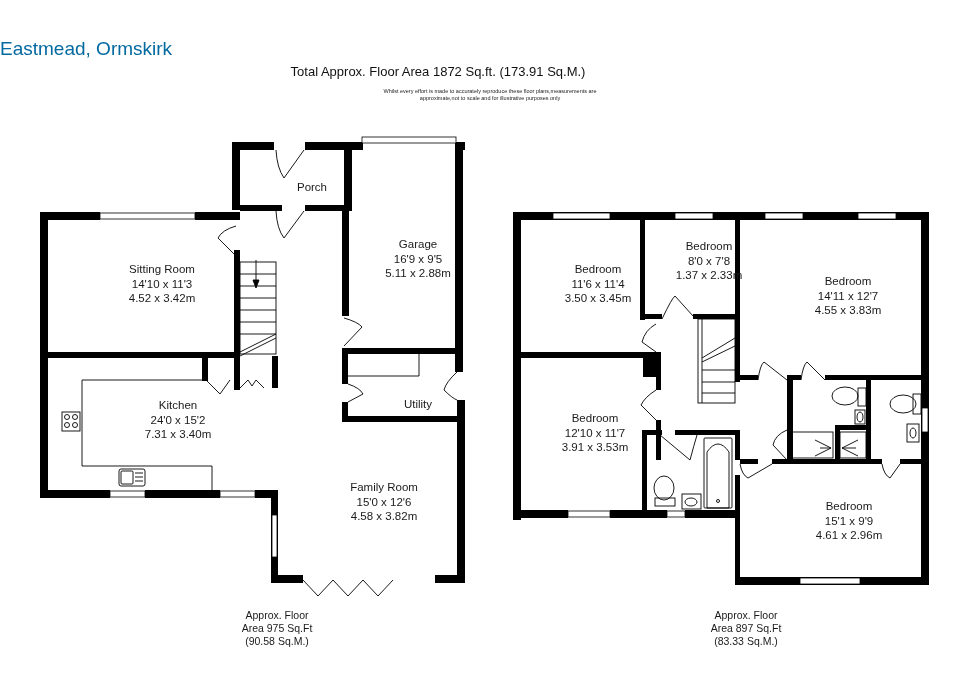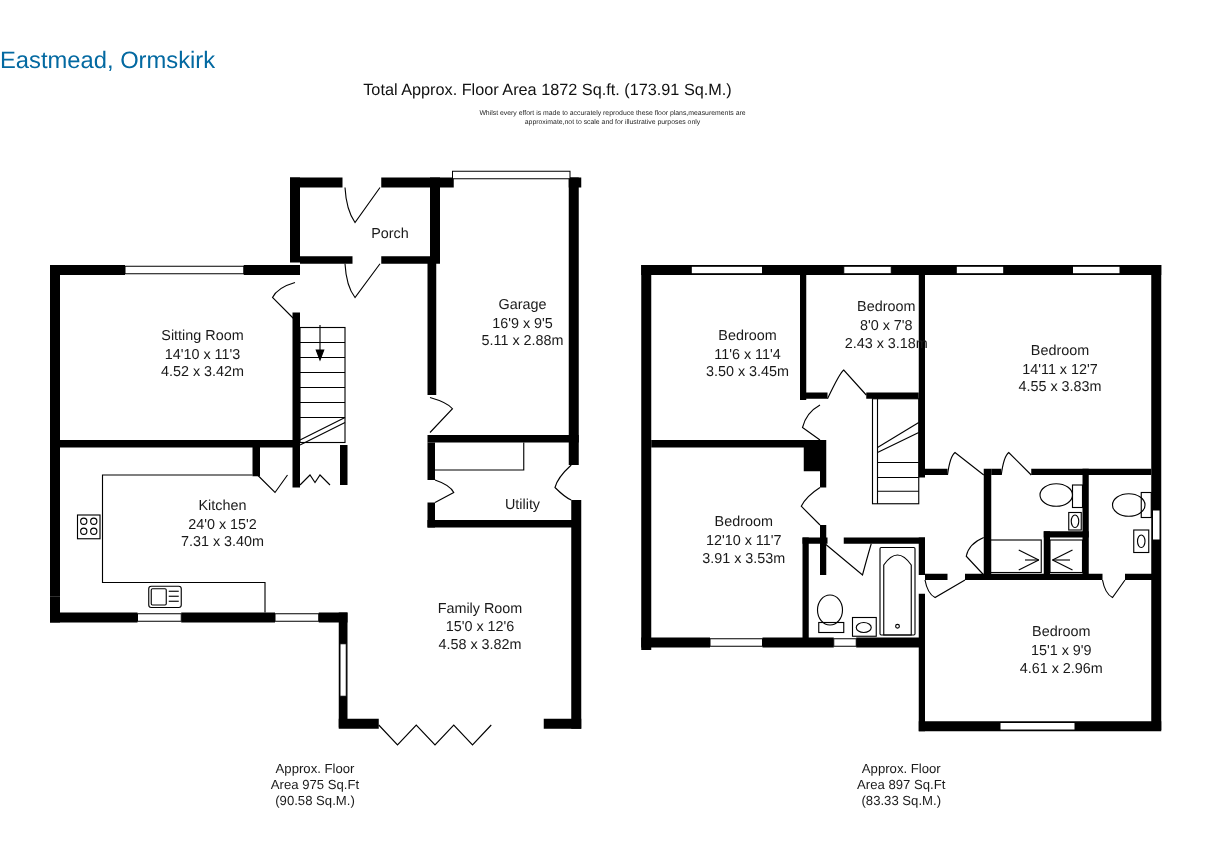--- a/index.html
+++ b/index.html
@@ -4,21 +4,21 @@
 <style>
   html, body { margin:0; padding:0; background:#ffffff; }
   body { width:980px; height:692px; position:relative; overflow:hidden; font-family:"Liberation Sans", sans-serif; color:#1a1a1a; }
   .title { position:absolute; top:38px; left:0; width:818px; text-align:left; font-size:19px; color:#0369a1; }
   .subtitle { position:absolute; top:64px; left:0; width:876px; text-align:center; font-size:13px; color:#111; }
   .disclaimer { position:absolute; top:88px; left:0; width:980px; text-align:center; font-size:5.5px; line-height:7px; color:#222; }
   .disclaimer span { display:block; }
   svg { position:absolute; left:0; top:0; }
   .room-label { position:absolute; text-align:center; font-size:11.5px; line-height:14.5px; color:#1a1a1a; white-space:nowrap; transform:translateX(-50%);padding-left:34px; }
   .room-label span { display:block; }
-  .floor-area { position:absolute; text-align:center; font-size:10.5px; line-height:13px; color:#1a1a1a; transform:translateX(-50%); white-space:nowrap; }
+  .floor-area { position:absolute; text-align:center; font-size:10.5px; line-height:13px; color:#1a1a1a; transform:translateX(-50%); white-space:nowrap;margin-left:25px; }
   .floor-area span { display:block; }
 </style>
 </head>
 <body>
 
 <div class="title">Eastmead, Ormskirk</div>
 <div class="subtitle">Total Approx. Floor Area 1872 Sq.ft. (173.91 Sq.M.)</div>
 <div class="disclaimer">
   <span>Whilst every effort is made to accurately reproduce these floor plans,measurements are</span>
   <span>approximate,not to scale and for illustrative purposes only</span>
@@ -250,21 +250,21 @@
 </div>
 
 <div class="room-label" style="left:581px; top:262px;">
   <span>Bedroom</span>
   <span>11'6 x 11'4</span>
   <span>3.50 x 3.45m</span>
 </div>
 <div class="room-label" style="left:692px; top:239px;">
   <span>Bedroom</span>
   <span>8'0 x 7'8</span>
-  <span>2.43 x 3.18m</span>
+  <span>1.37 x 2.33m</span>
 </div>
 <div class="room-label" style="left:831px; top:274px;">
   <span>Bedroom</span>
   <span>14'11 x 12'7</span>
   <span>4.55 x 3.83m</span>
 </div>
 <div class="room-label" style="left:578px; top:411px;">
   <span>Bedroom</span>
   <span>12'10 x 11'7</span>
   <span>3.91 x 3.53m</span>

